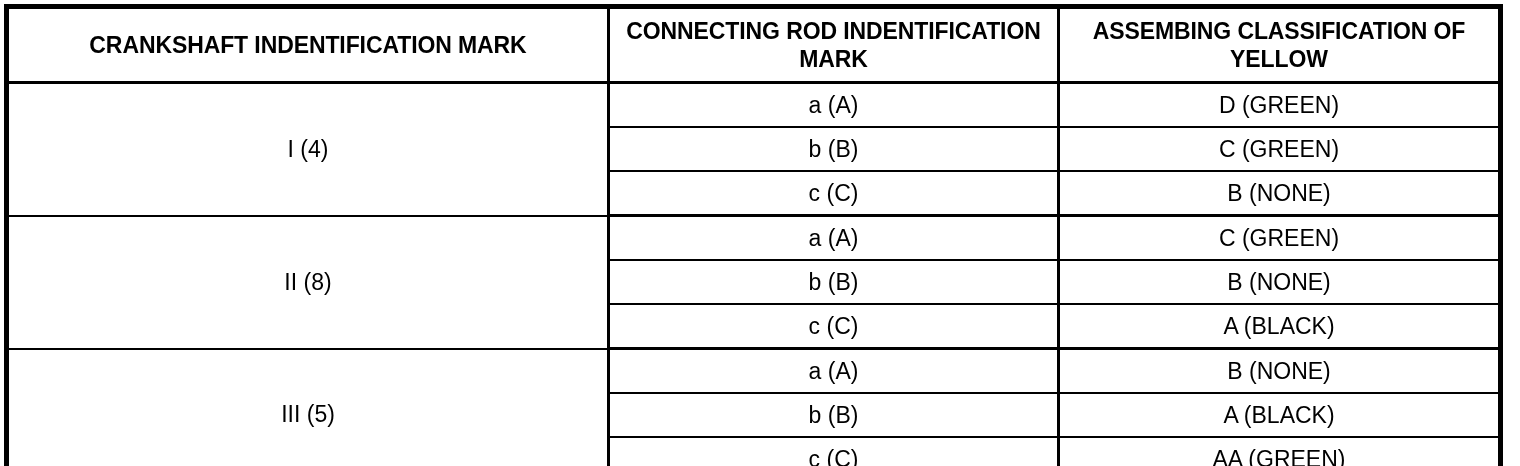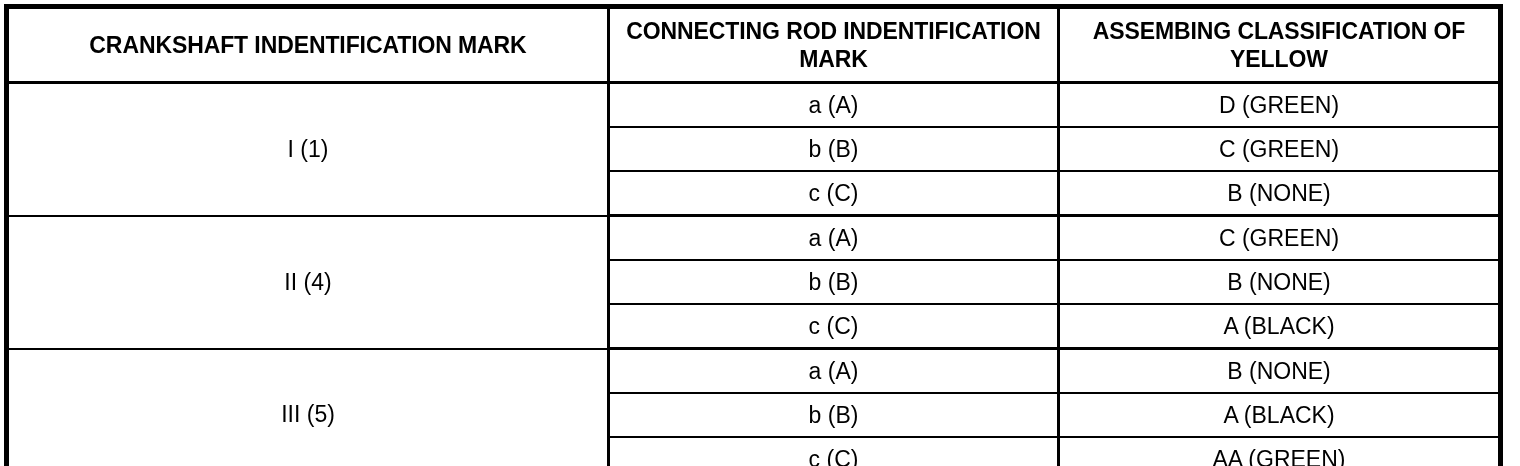--- a/index.html
+++ b/index.html
@@ -102,35 +102,35 @@
     <thead>
       <tr class="header-row">
         <th class="edge-left">CRANKSHAFT INDENTIFICATION MARK</th>
         <th>CONNECTING ROD INDENTIFICATION MARK</th>
         <th class="edge-right">ASSEMBING CLASSIFICATION OF YELLOW</th>
       </tr>
     </thead>
     <tbody>
 
       <tr>
-        <td class="crank-cell edge-left" rowspan="3">I (1)</td>
+        <td class="crank-cell edge-left" rowspan="3">I (4)</td>
         <td class="data-cell">a (A)</td>
         <td class="data-cell edge-right">D (GREEN)</td>
       </tr>
       <tr>
         <td class="data-cell">b (B)</td>
         <td class="data-cell edge-right">C (GREEN)</td>
       </tr>
       <tr class="group-end">
         <td class="data-cell">c (C)</td>
         <td class="data-cell edge-right">B (NONE)</td>
       </tr>
 
       <tr>
-        <td class="crank-cell edge-left" rowspan="3">II (4)</td>
+        <td class="crank-cell edge-left" rowspan="3">II (8)</td>
         <td class="data-cell">a (A)</td>
         <td class="data-cell edge-right">C (GREEN)</td>
       </tr>
       <tr>
         <td class="data-cell">b (B)</td>
         <td class="data-cell edge-right">B (NONE)</td>
       </tr>
       <tr class="group-end">
         <td class="data-cell">c (C)</td>
         <td class="data-cell edge-right">A (BLACK)</td>

